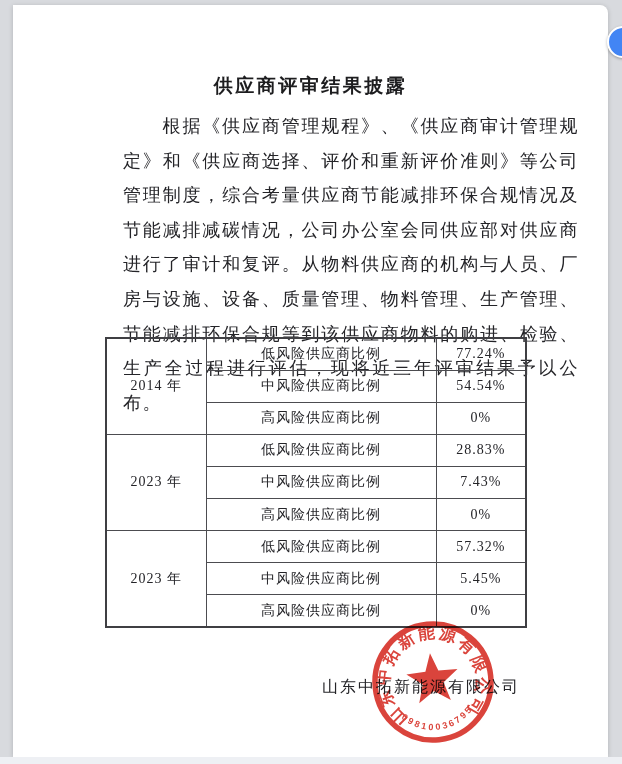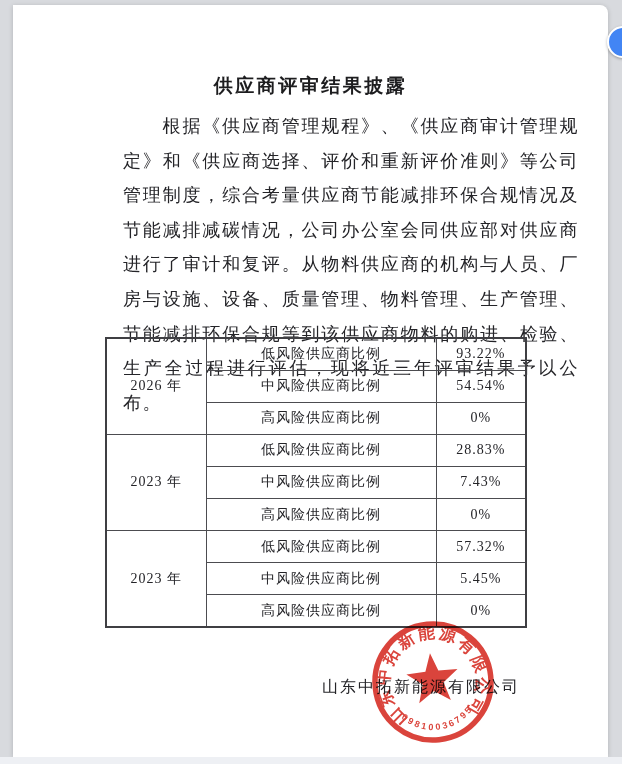--- a/index.html
+++ b/index.html
@@ -75,23 +75,23 @@
 
   <div class="doc-page">
 
     <div class="doc-title">供应商评审结果披露</div>
 
     <div class="doc-paragraph">根据《供应商管理规程》、《供应商审计管理规定》和《供应商选择、评价和重新评价准则》等公司管理制度，综合考量供应商节能减排环保合规情况及节能减排减碳情况，公司办公室会同供应部对供应商进行了审计和复评。从物料供应商的机构与人员、厂房与设施、设备、质量管理、物料管理、生产管理、节能减排环保合规等到该供应商物料的购进、检验、生产全过程进行评估，现将近三年评审结果予以公布。</div>
 
     <table class="risk-table">
       <tbody>
         <tr>
-          <td class="col-year" rowspan="3">2026 年</td>
+          <td class="col-year" rowspan="3">2014 年</td>
           <td class="col-label">低风险供应商比例</td>
-          <td class="col-value">93.22%</td>
+          <td class="col-value">77.24%</td>
         </tr>
         <tr>
           <td class="col-label">中风险供应商比例</td>
           <td class="col-value">54.54%</td>
         </tr>
         <tr>
           <td class="col-label">高风险供应商比例</td>
           <td class="col-value">0%</td>
         </tr>
 

